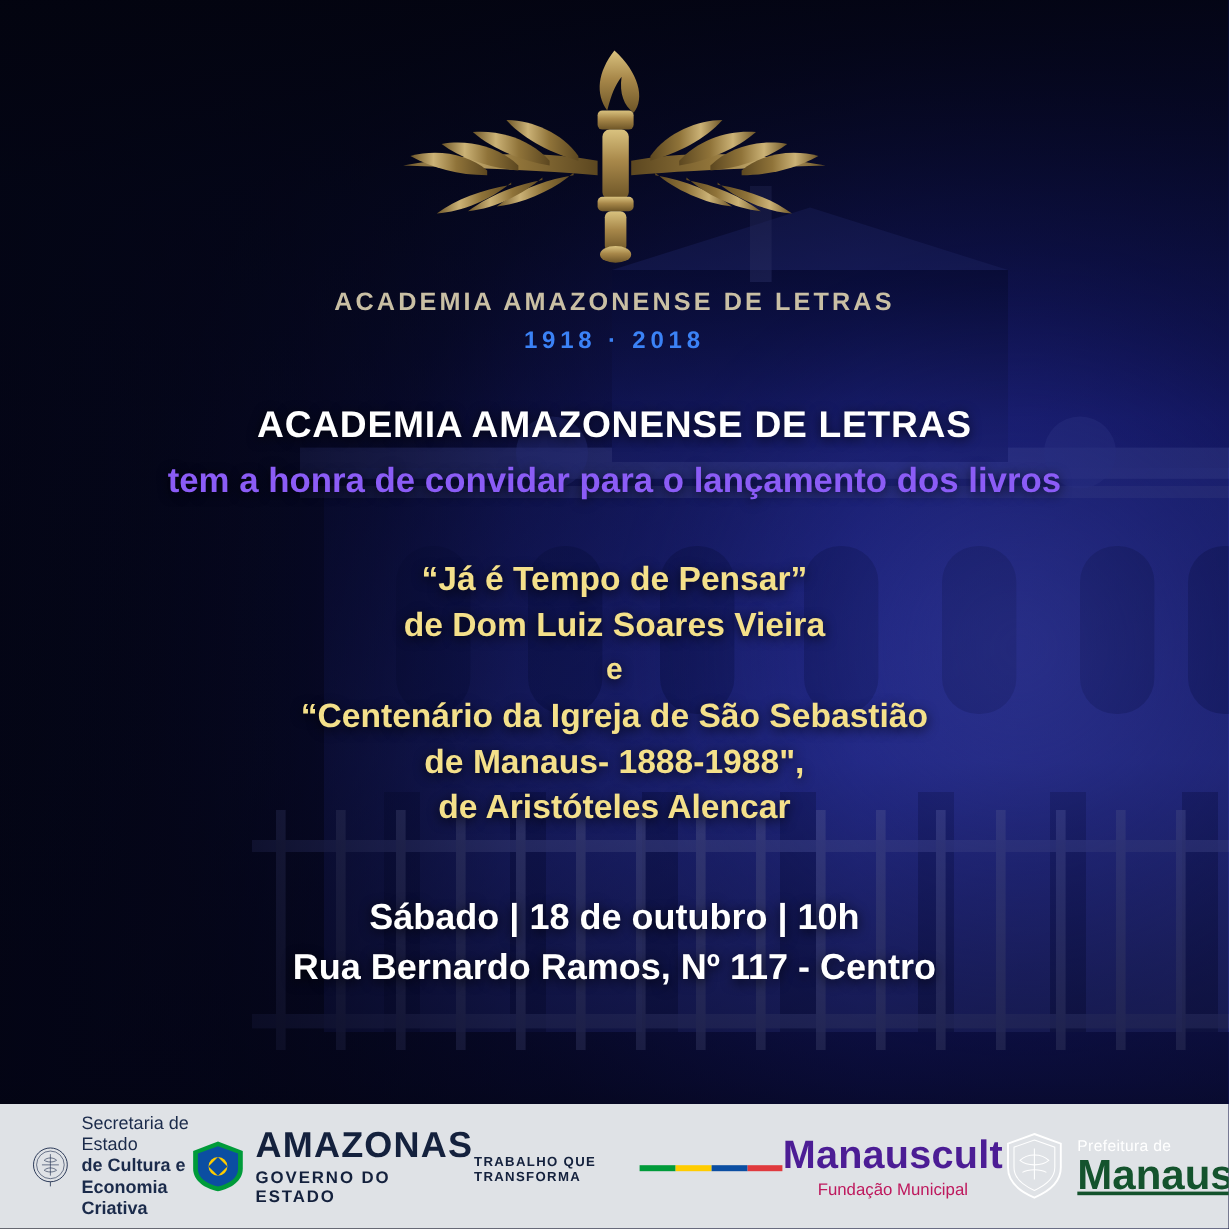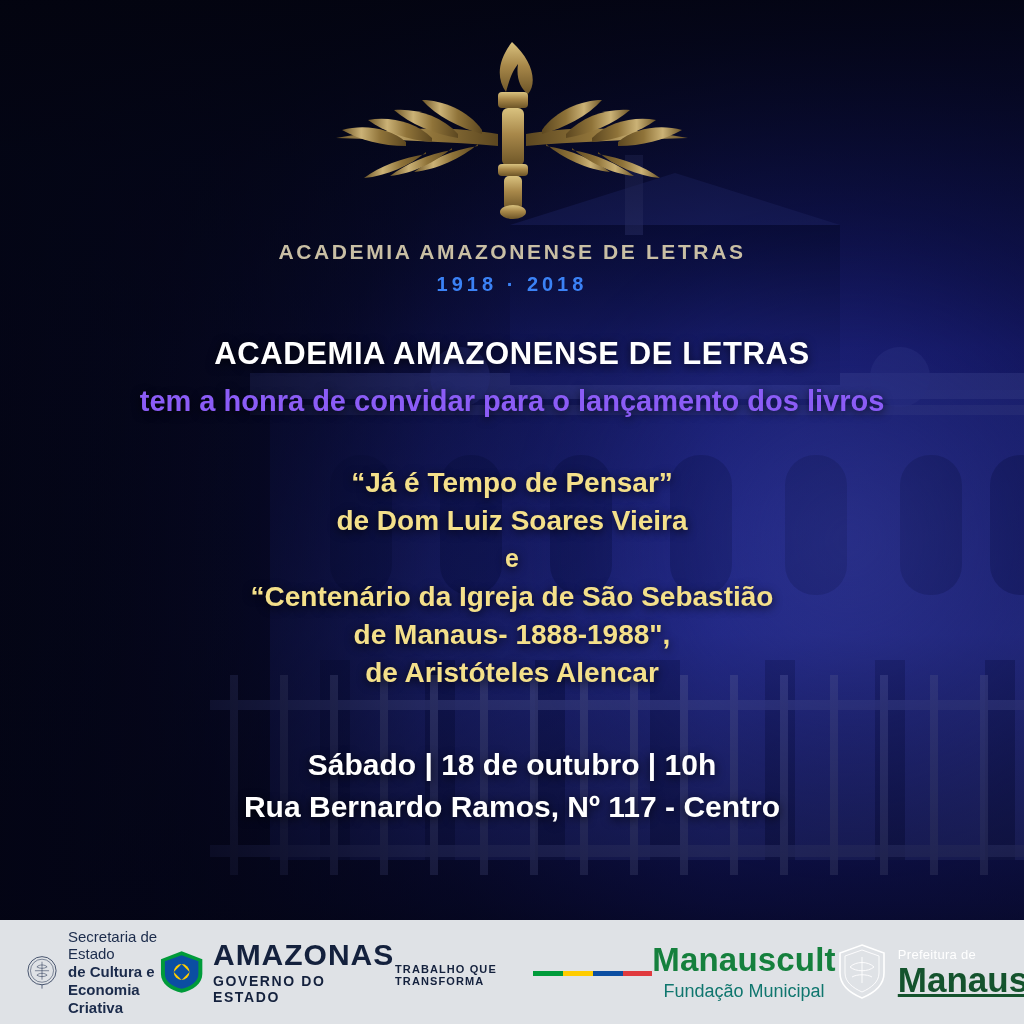--- a/index.html
+++ b/index.html
@@ -189,27 +189,27 @@
     font-weight: 700;
     letter-spacing: 1.1px;
     color: #14213d;
   }
   .am-bars { margin-top: 3px; width: 168px; height: 5px; display: flex; }
   .am-bars i { flex: 1; display: block; }
 
   .mc-main {
     font-size: 33px;
     font-weight: 700;
-    color: #15803d;
+    color: #4c1d95;
     line-height: 1;
     letter-spacing: 0.2px;
   }
   .mc-sub {
-    font-size: 18px;
-    color: #0f766e;
+    font-size: 14px;
+    color: #be185d;
     text-align: center;
     margin-top: 5px;
   }
   .mc-block { background: transparent; }
 
   .pm-crest { width: 52px; height: 58px; }
   .pm-pre { font-size: 13px; color: #ffffff; letter-spacing: 0.3px; }
   .pm-name { font-size: 35px; font-weight: 700; color: #14532d; line-height: 1; text-decoration: underline; }
 </style>
 </head>

